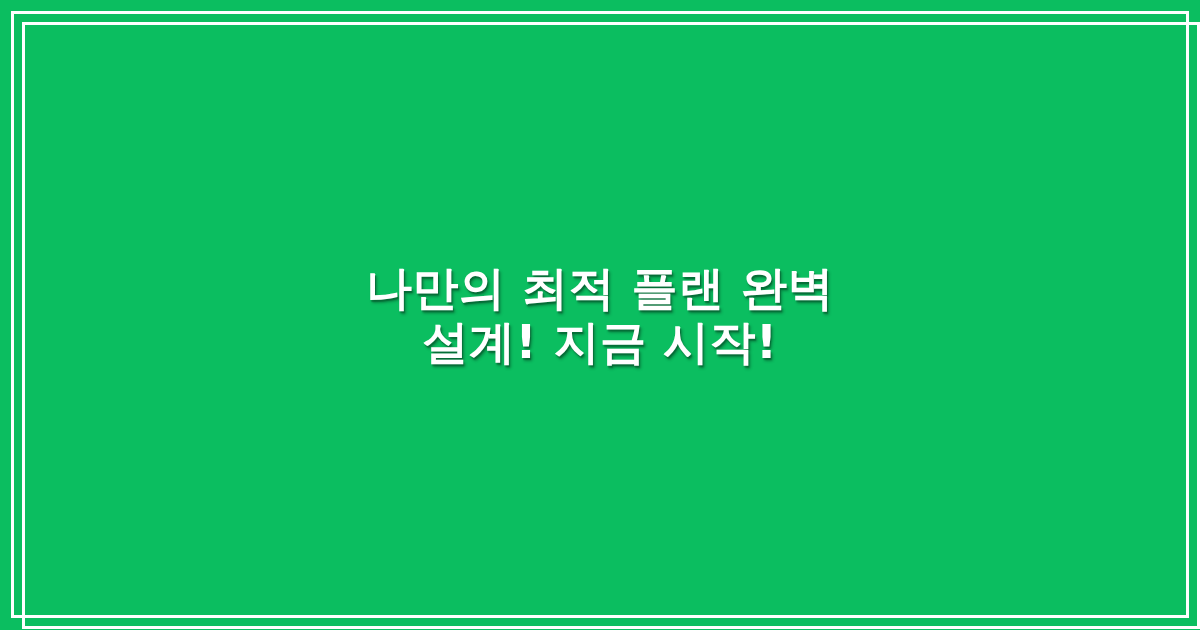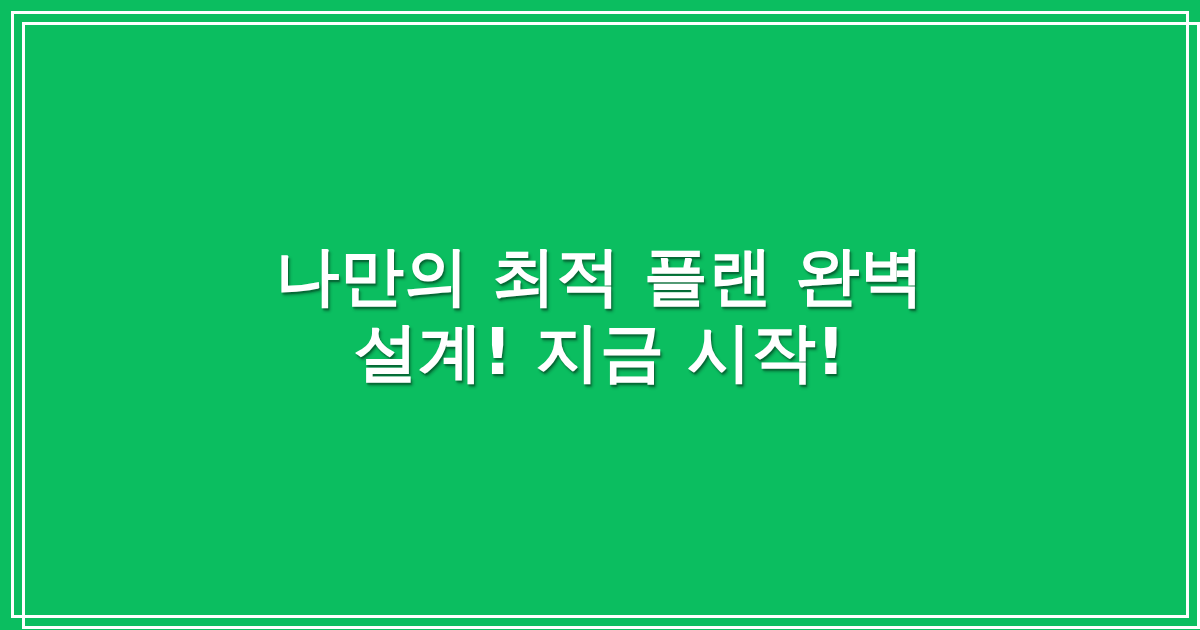--- a/index.html
+++ b/index.html
@@ -58,21 +58,21 @@
     justify-content: center;
     padding: 0 70px;
     box-sizing: border-box;
   }
 
   .headline {
     margin: 0;
     text-align: center;
     font-family: "DejaVu Sans", "Liberation Sans", sans-serif;
     font-weight: 700;
-    font-size: 64px;
+    font-size: 46px;
     line-height: 1.18;
     letter-spacing: 0.5px;
     color: #ffffff;
     text-shadow:
       2px 3px 3px rgba(0, 0, 0, 0.30),
       1px 2px 1px rgba(0, 0, 0, 0.22);
     white-space: pre-line;
     max-width: 700px;
   }
 </style>

